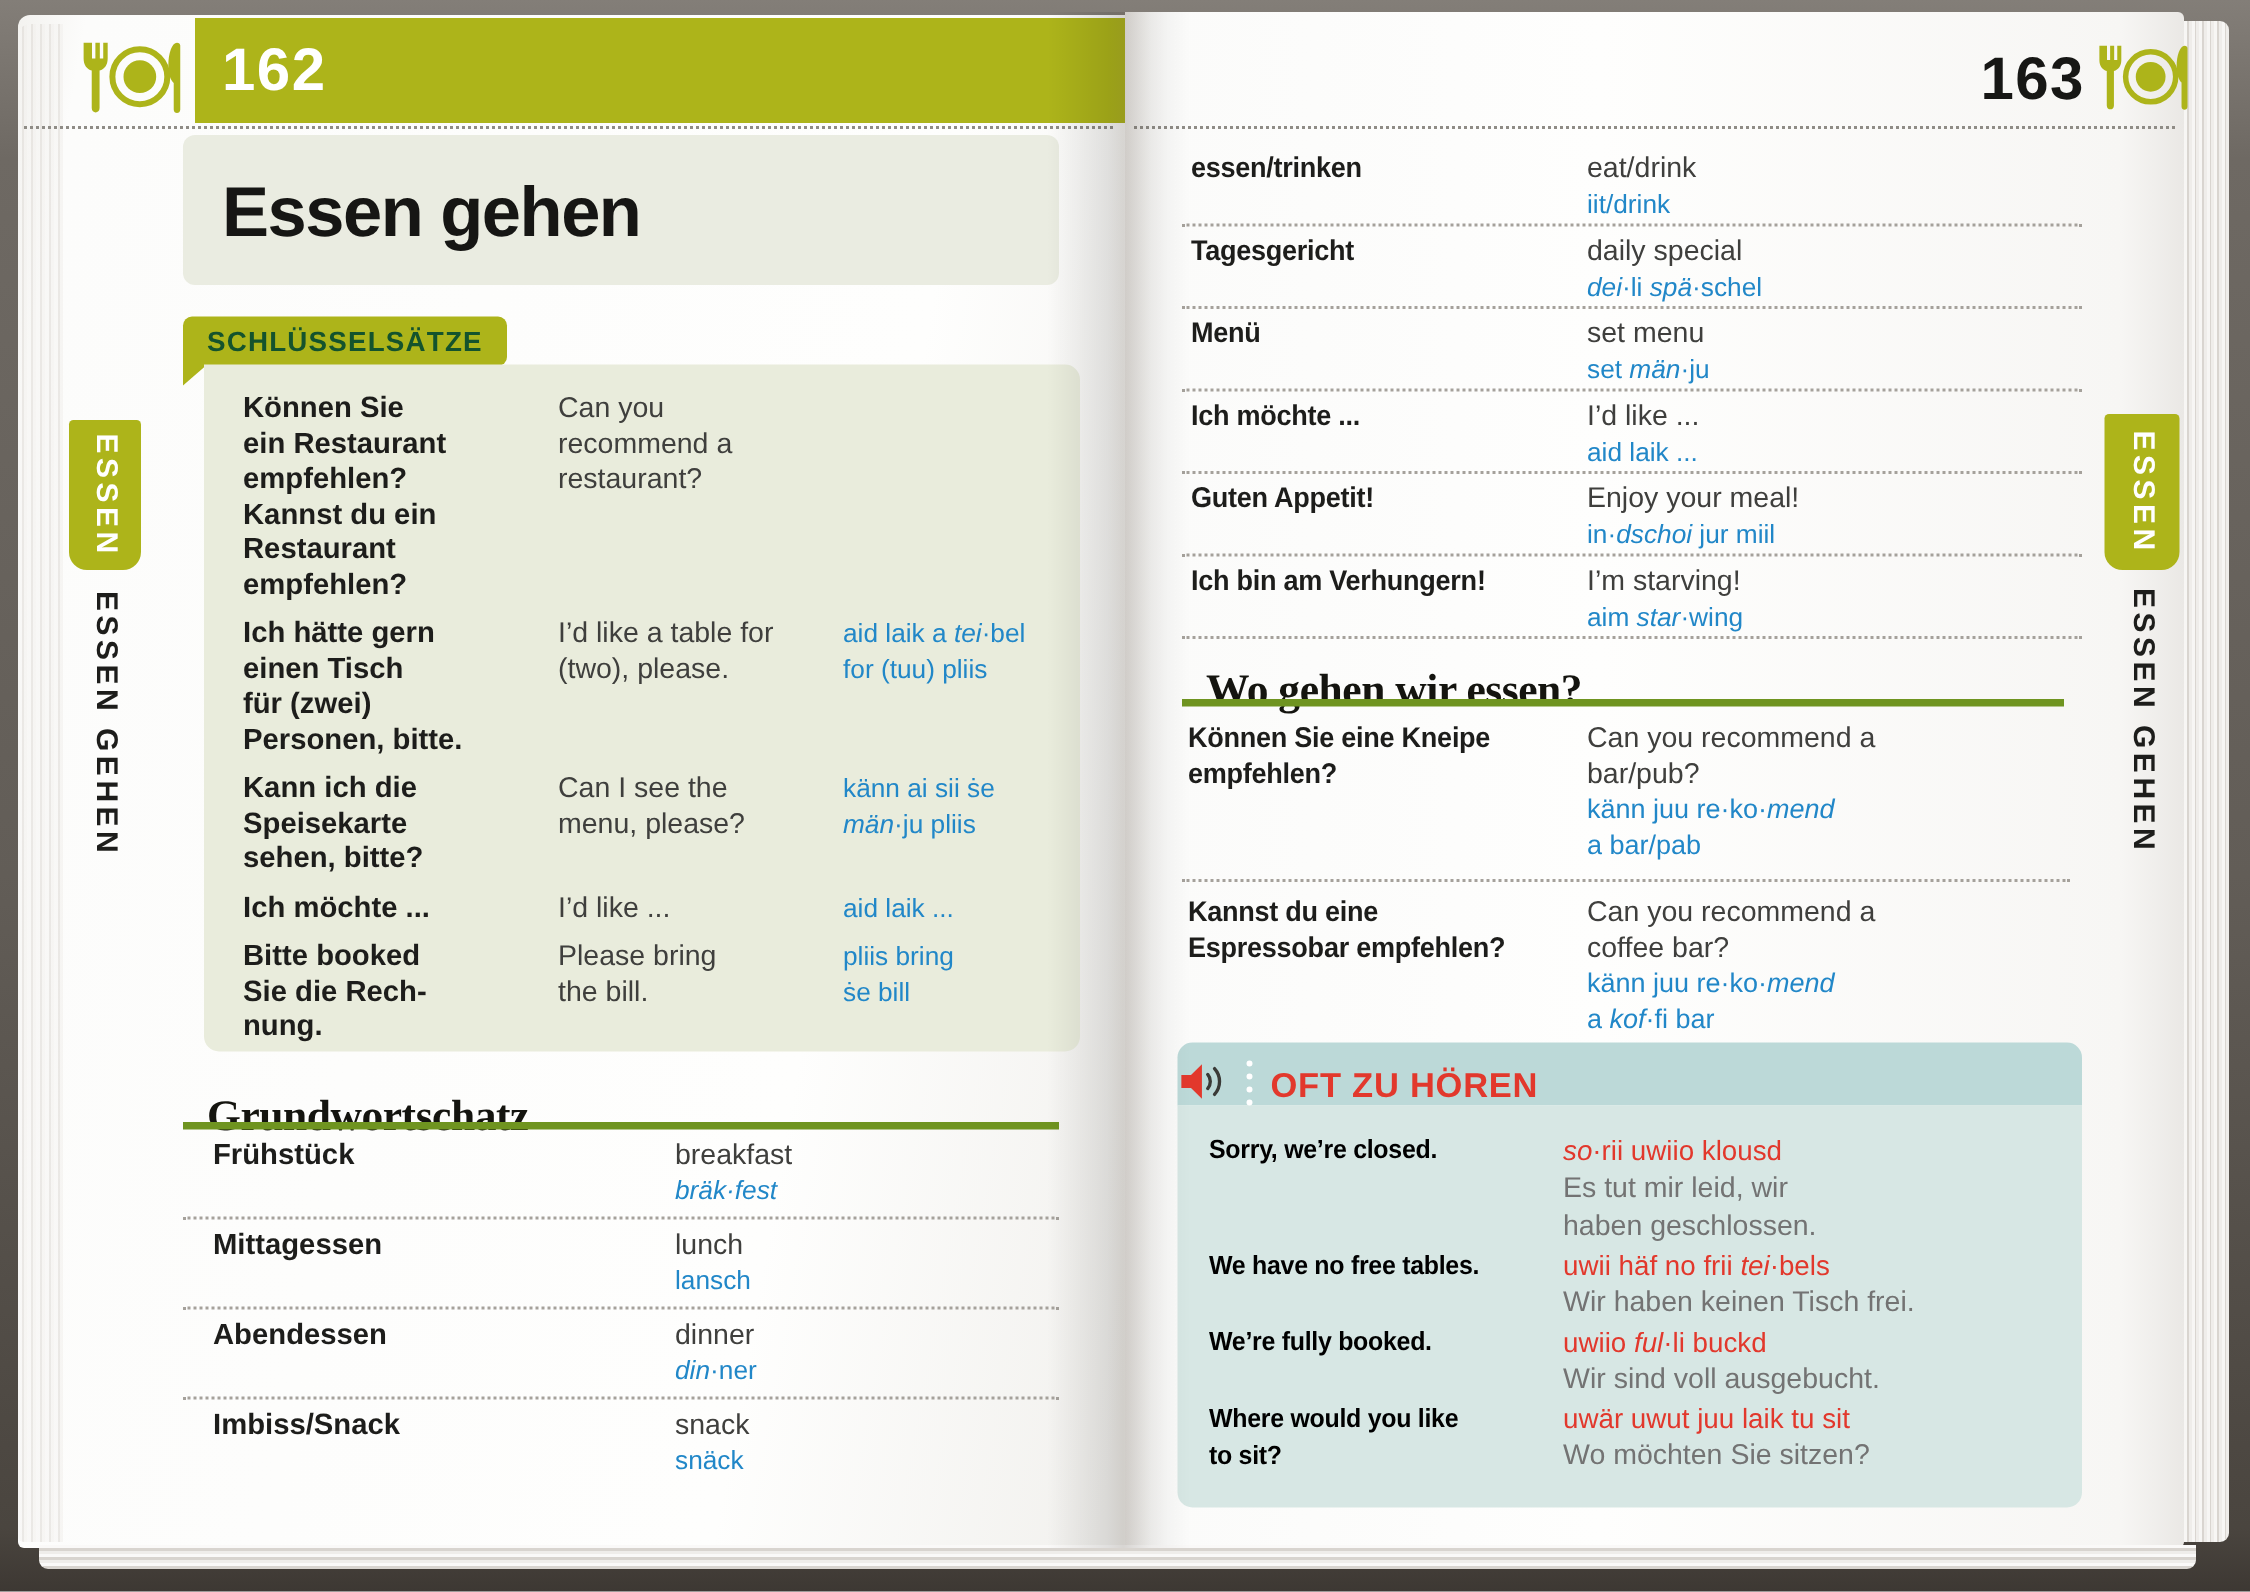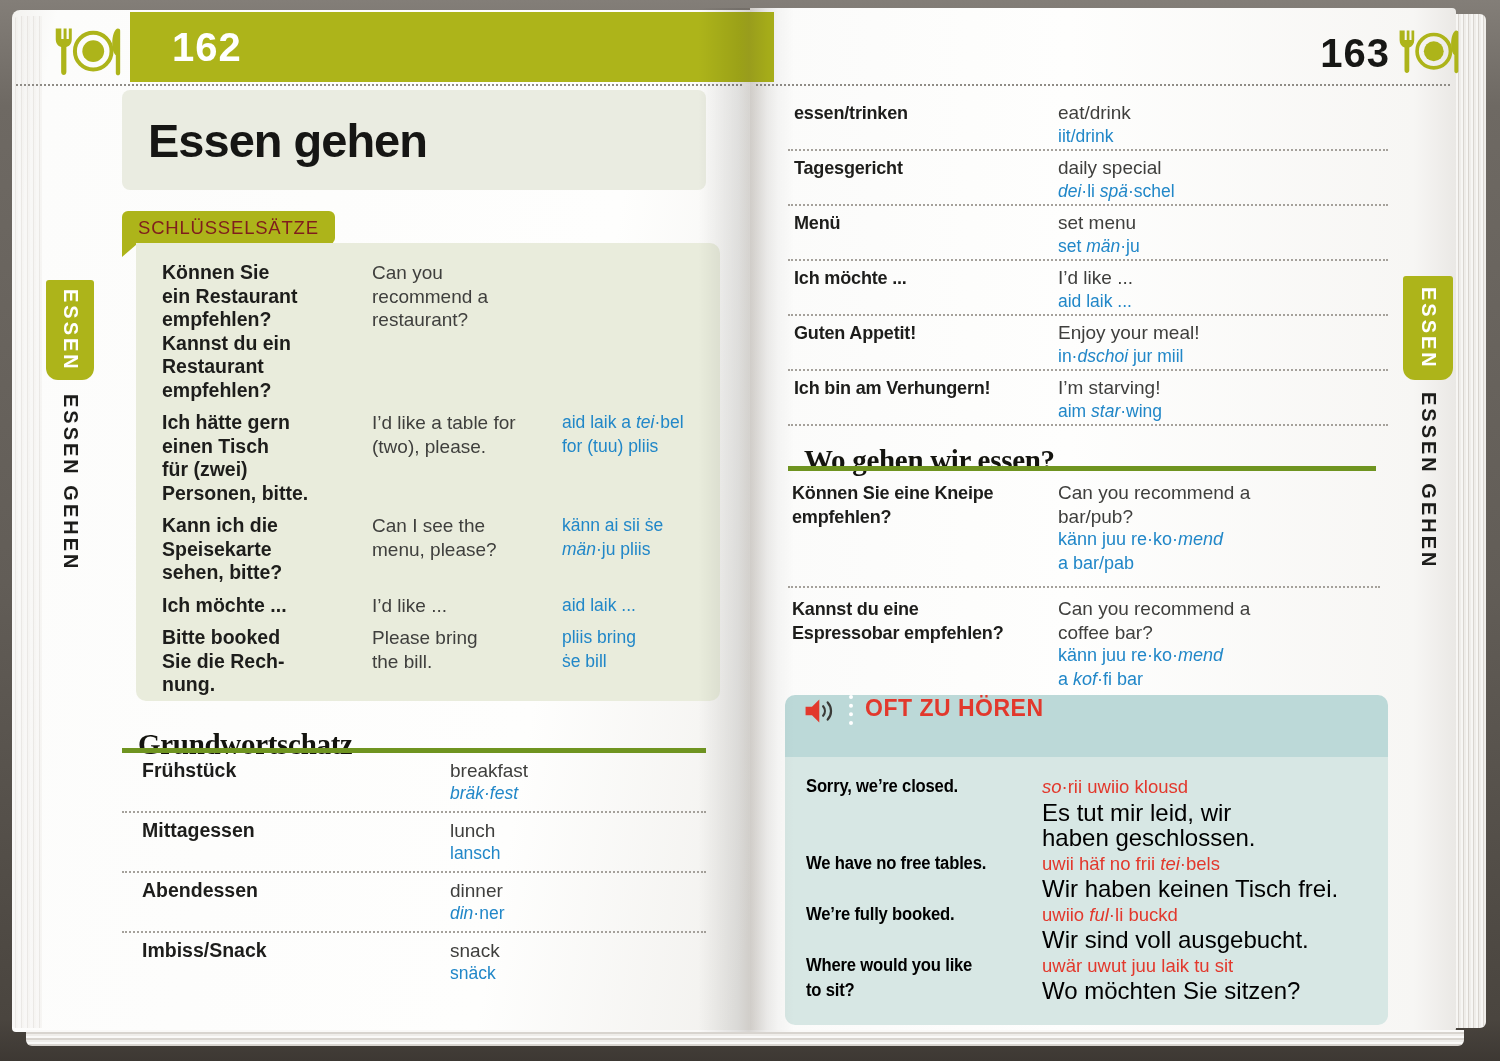--- a/index.html
+++ b/index.html
@@ -28,21 +28,21 @@
     background:repeating-linear-gradient(90deg,#f7f6f4 0 2px,#d9d5d0 2px 3px,#efedea 3px 5px);}
   .left-edges{position:absolute;left:12px;top:16px;width:30px;height:1012px;opacity:.55;border-radius:8px 0 0 4px;
     background:repeating-linear-gradient(90deg,#f5f4f2 0 3px,#dcd8d3 3px 4px,#f1efec 4px 6px);}
   .bottom-edges{position:absolute;left:26px;top:1030px;width:1438px;height:16px;border-radius:0 0 6px 6px;
     background:repeating-linear-gradient(180deg,#faf9f8 0 2px,#d8d4cf 2px 4px,#efedea 4px 6px);}
   .gutter{position:absolute;left:698px;top:8px;width:96px;height:1024px;pointer-events:none;
     background:linear-gradient(90deg,rgba(0,0,0,0) 0%,rgba(0,0,0,.10) 42%,rgba(60,50,40,.18) 53%,rgba(0,0,0,.05) 72%,rgba(0,0,0,0) 100%);}
 
   
   .band-left{position:absolute;left:130px;top:12px;width:620px;height:70px;background:var(--olive);
-    display:flex;align-items:center;padding-left:24px;}
+    display:flex;align-items:center;}
   .band-left .pnum{color:#fff;font-size:40px;font-weight:bold;padding-left:18px;letter-spacing:1px;}
   .num-right{position:absolute;left:1230px;top:28px;width:160px;height:50px;text-align:right;
     font-size:40px;font-weight:bold;color:#171715;letter-spacing:1px;line-height:50px;}
   .icon-left{position:absolute;left:54px;top:24px;width:68px;height:56px;}
   .icon-right{position:absolute;left:1398px;top:24px;width:62px;height:56px;}
   .rule-top{position:absolute;border-top:2px dotted #8f8c86;height:0;}
   .rt-left{left:16px;top:84px;width:726px;}
   .rt-right{left:756px;top:84px;width:694px;}
 
   
@@ -52,22 +52,22 @@
   .vtext{writing-mode:vertical-rl;text-orientation:mixed;font-weight:bold;font-size:20px;letter-spacing:3px;white-space:nowrap;}
   .tab-green .vtext{color:#fff;}
   .tab-label{position:absolute;display:flex;align-items:flex-start;justify-content:center;color:var(--ink);}
   .tl-left{left:46px;top:394px;width:48px;height:200px;}
   .tl-right{left:1403px;top:392px;width:50px;height:200px;}
 
   
   .title-box{position:absolute;left:122px;top:90px;width:584px;height:100px;background:var(--title-green);
     border-radius:8px;display:flex;align-items:center;}
   .title-box h1{margin:0;padding-left:26px;font-size:47px;letter-spacing:-1px;font-weight:bold;color:#161614;}
-  .key-tag{position:absolute;left:122px;top:211px;height:33px;background:var(--olive);color:#7f1d1d;
-    font-weight:normal;font-size:18.5px;letter-spacing:.8px;display:inline-flex;align-items:center;
+  .key-tag{position:absolute;left:122px;top:211px;height:33px;background:var(--olive);color:#14532d;
+    font-weight:bold;font-size:18.5px;letter-spacing:.8px;display:inline-flex;align-items:center;
     padding:0 16px;border-radius:6px 6px 6px 0;}
   .key-tag::after{content:"";position:absolute;left:0;top:100%;width:0;height:0;
     border-top:13px solid var(--olive);border-right:15px solid transparent;}
   .key-box{position:absolute;left:136px;top:243px;width:584px;height:458px;background:var(--box-green);
     border-radius:0 10px 10px 10px;padding:18px 0 0 26px;box-sizing:border-box;}
   .kp-row{display:grid;grid-template-columns:210px 190px 1fr;margin-bottom:9px;}
   .de{font-weight:bold;font-size:19.5px;line-height:23.5px;color:var(--ink);white-space:pre-line;}
   .en{font-size:19px;line-height:23.5px;color:var(--gray);white-space:pre-line;}
   .ph{font-size:17.5px;line-height:23.5px;color:var(--blue);white-space:pre-line;}
   .ph i{font-style:italic;}
@@ -99,31 +99,31 @@
 
   .wg-rows{position:absolute;left:788px;top:472px;width:592px;}
   .wg-row{display:grid;grid-template-columns:266px 1fr;padding:9px 0 11px 4px;}
   .wg-row.sep{border-bottom:2px dotted var(--dot);}
   .wg-row .de{font-size:19px;line-height:24px;}
   .wg-row .en{line-height:23.5px;}
   .wg-row .ph{font-size:18px;line-height:23.5px;}
 
   
   .hear-box{position:absolute;left:785px;top:695px;width:603px;height:314px;}
-  .hear-head{height:62px;background:var(--teal-head);border-radius:10px 10px 0 0;
-    display:flex;align-items:flex-start;padding-left:18px;box-sizing:border-box;}
+  .hear-head{height:42px;background:var(--teal-head);border-radius:10px 10px 0 0;
+    display:flex;align-items:flex-end;padding-left:0;box-sizing:border-box;}
   .hear-divider{width:0;height:30px;border-left:4px dotted #fff;margin:0 12px 0 10px;}
   .hear-title{color:var(--red);font-weight:bold;font-size:23px;letter-spacing:.5px;}
   .hear-body{height:268px;background:var(--teal-body);border-radius:0 0 10px 10px;
     padding:17px 0 0 21px;box-sizing:border-box;}
   .hrow{display:grid;grid-template-columns:236px 1fr;}
   .hen{font-weight:bold;font-size:17.5px;line-height:25.5px;color:#000000;white-space:pre-line;}
   .hph{font-size:18.5px;line-height:25.5px;color:var(--red);white-space:pre-line;}
   .hph i{font-style:italic;}
-  .hde{font-size:24px;line-height:25.5px;color:#000000;white-space:pre-line;}
+  .hde{font-size:19px;line-height:25.5px;color:#737373;white-space:pre-line;}
 
   svg .ol{fill:var(--olive);}
 </style>
 </head>
 <body>
 
 <div class="scene">
 
   <div class="page page-left"></div>
   <div class="page page-right"></div>

